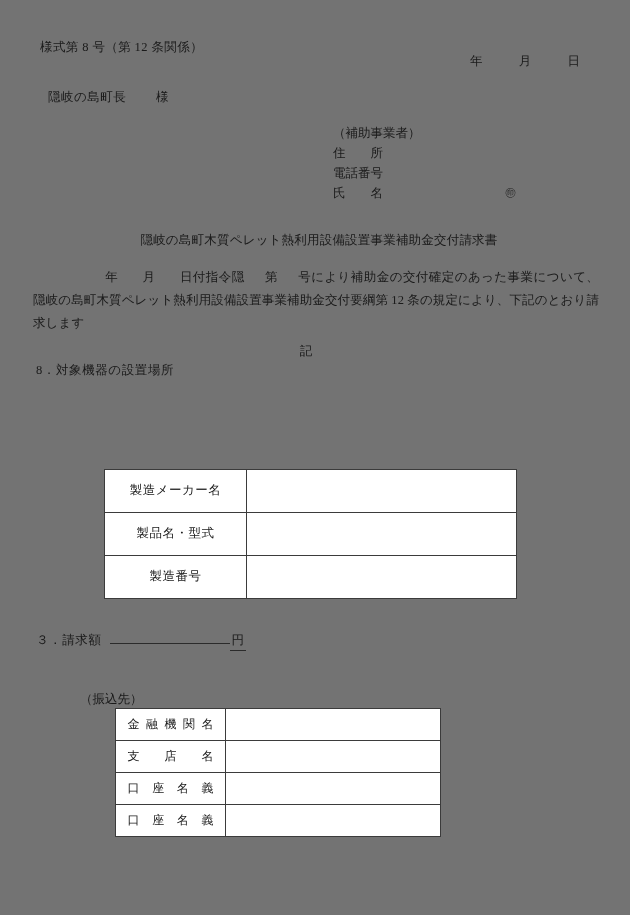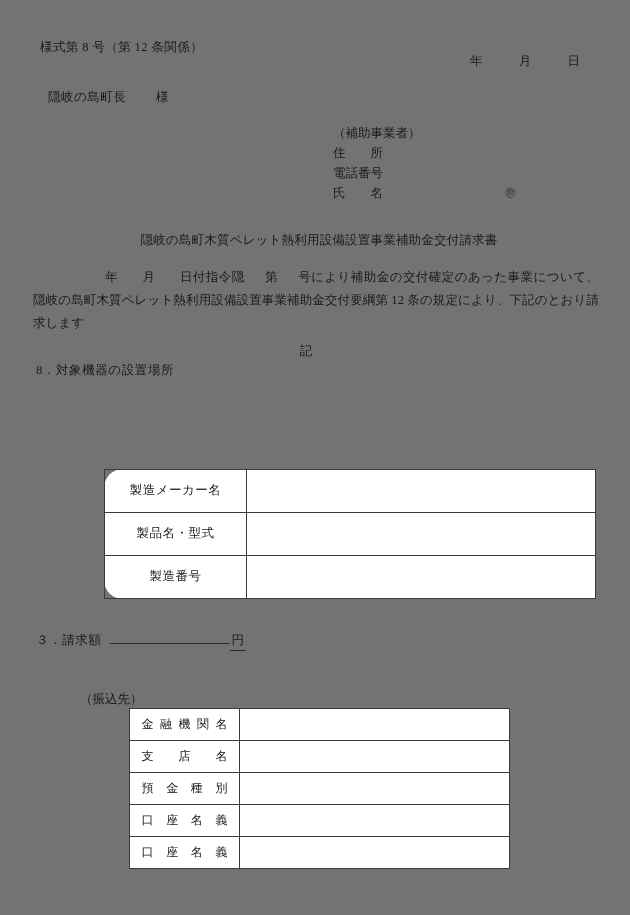--- a/index.html
+++ b/index.html
@@ -166,36 +166,35 @@
     vertical-align: middle;
   }
   table.form-table td.value {
     background: #ffffff;
   }
 
   
   #product-table {
     left: 104px;
     top: 469px;
-    width: 492px;
-    border-radius: 19px;
+    width: 413px;
   }
   #product-table td {
     height: 42px;
   }
   #product-table td.label {
     width: 141px;
     letter-spacing: 0.5px;
   }
 
   
   #bank-table {
-    left: 129px;
+    left: 115px;
     top: 708px;
-    width: 381px;
+    width: 326px;
   }
   #bank-table td {
     height: 31px;
   }
   #bank-table td.label {
     width: 109px;
     font-size: 12px;
   }
   #bank-table td.label .spread {
     display: inline-block;
@@ -278,24 +277,20 @@
     <tbody>
       <tr>
         <td class="label"><span class="spread">金融機関名</span></td>
         <td class="value"></td>
       </tr>
       <tr>
         <td class="label"><span class="spread">支店名</span></td>
         <td class="value"></td>
       </tr>
       <tr>
-        <td class="label"><span class="spread">預金種別</span></td>
-        <td class="value"></td>
-      </tr>
-      <tr>
         <td class="label"><span class="spread">口座名義</span></td>
         <td class="value"></td>
       </tr>
       <tr>
         <td class="label"><span class="spread">口座名義</span></td>
         <td class="value"></td>
       </tr>
     </tbody>
   </table>
 

